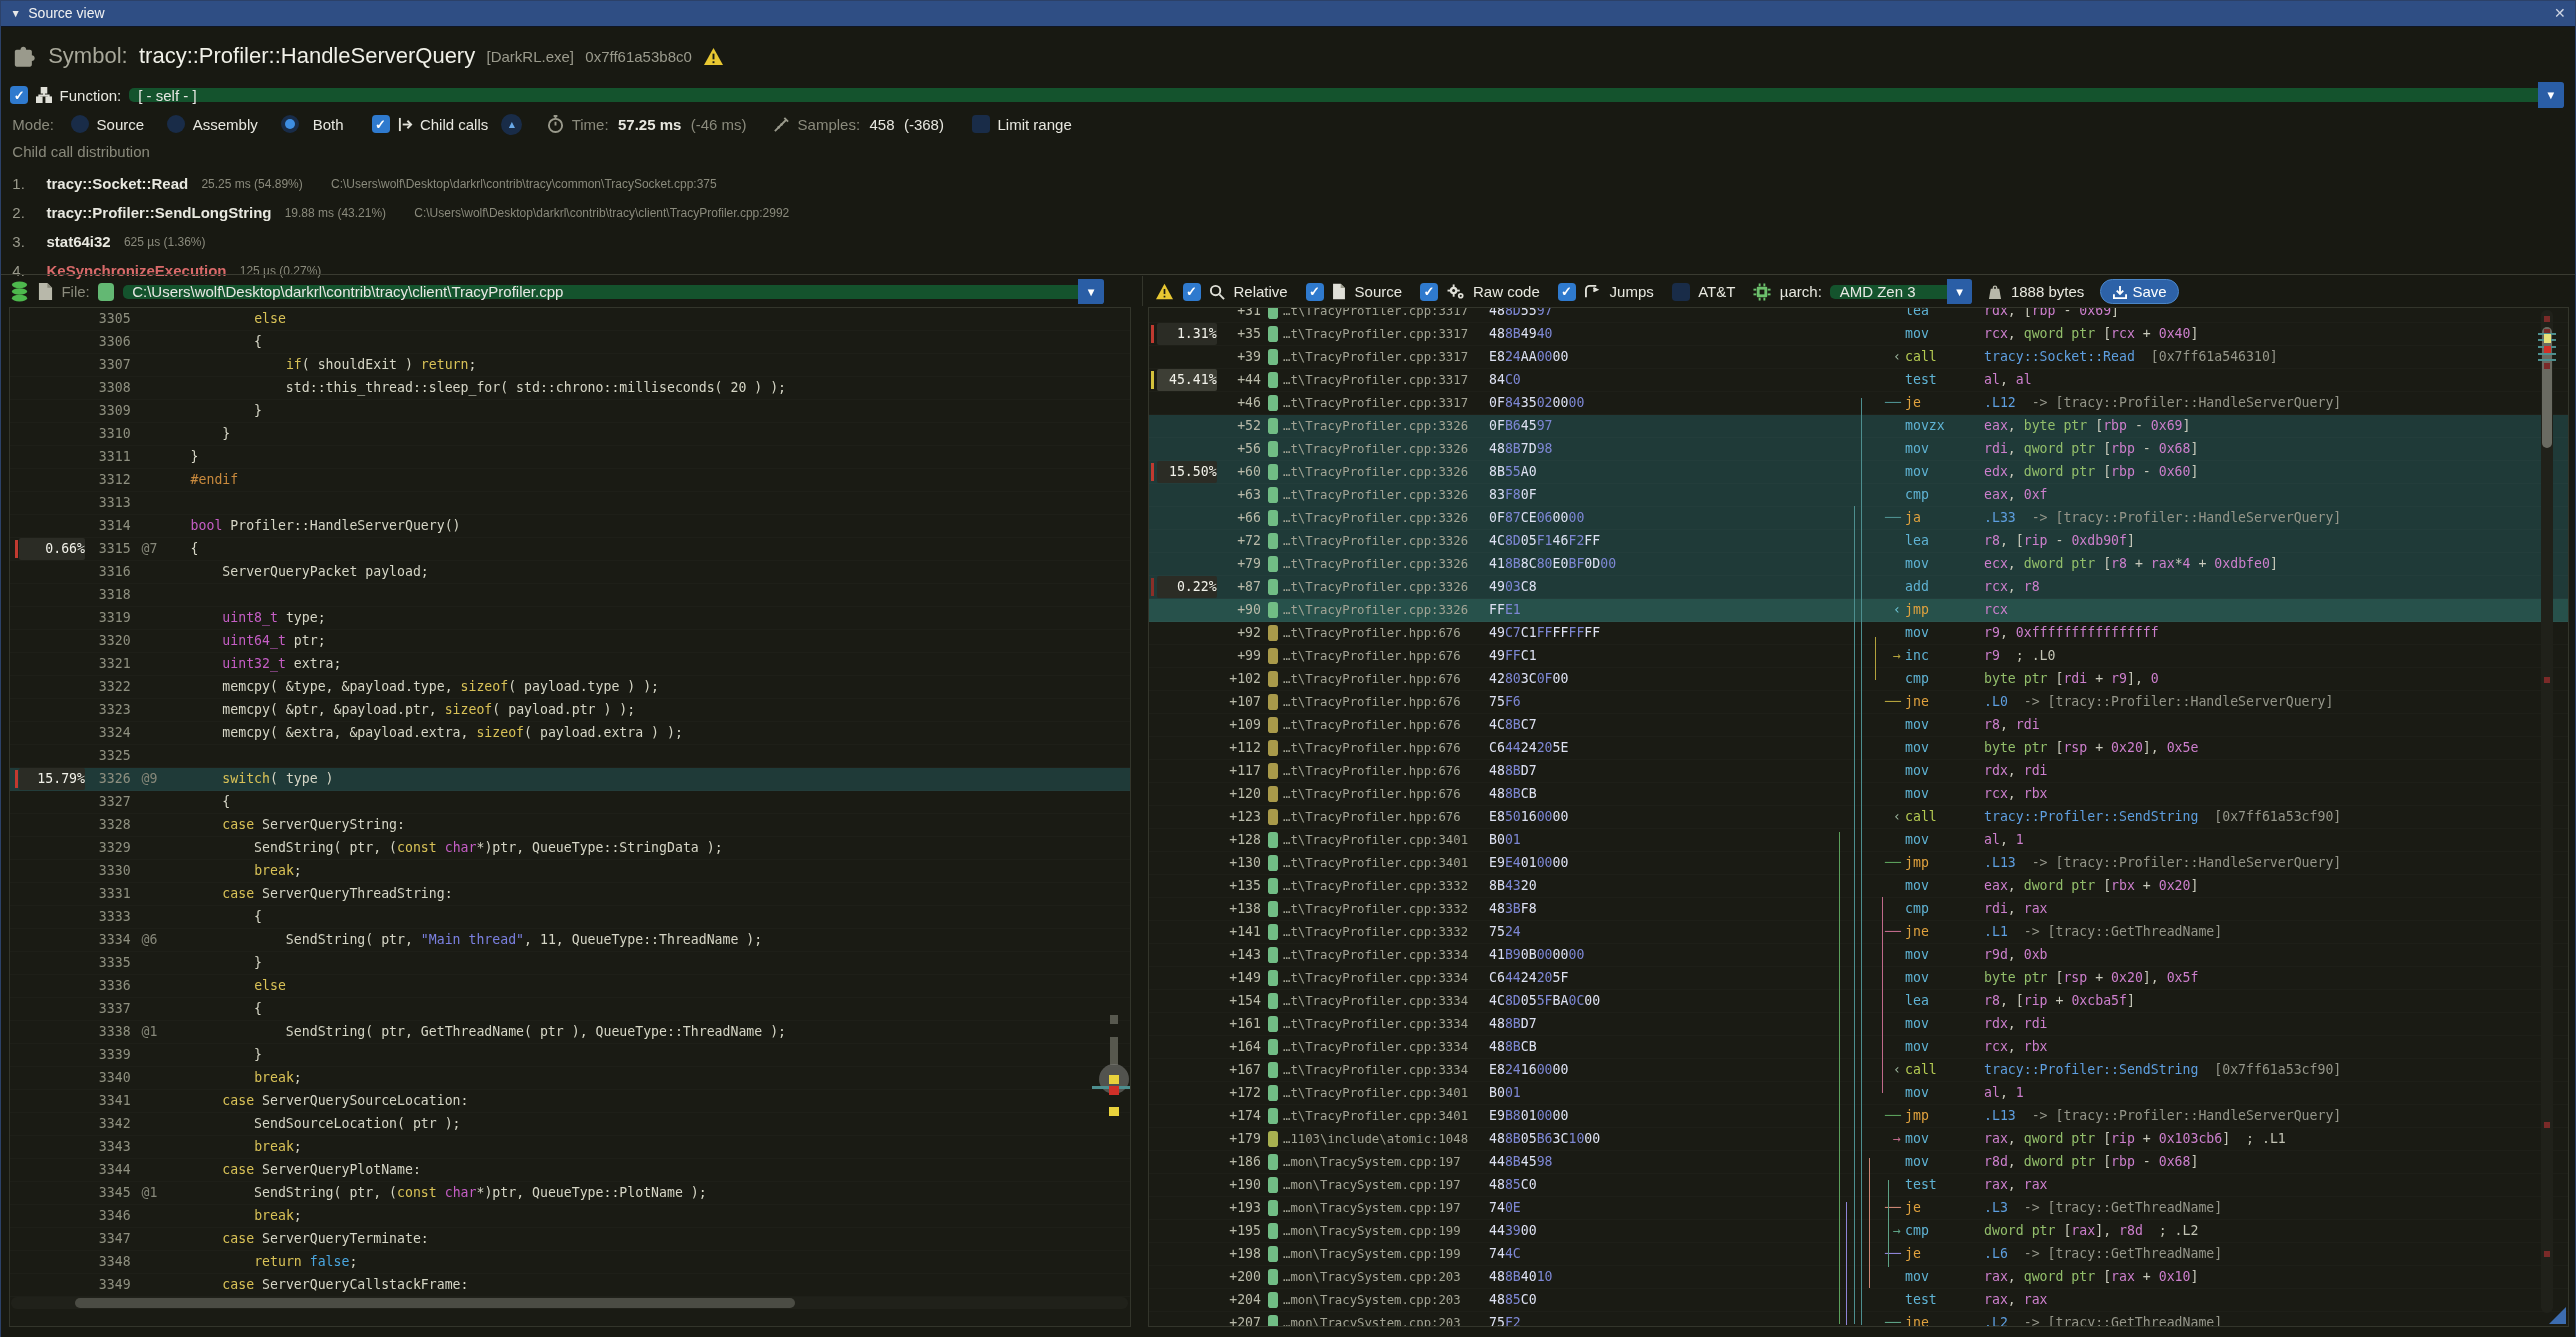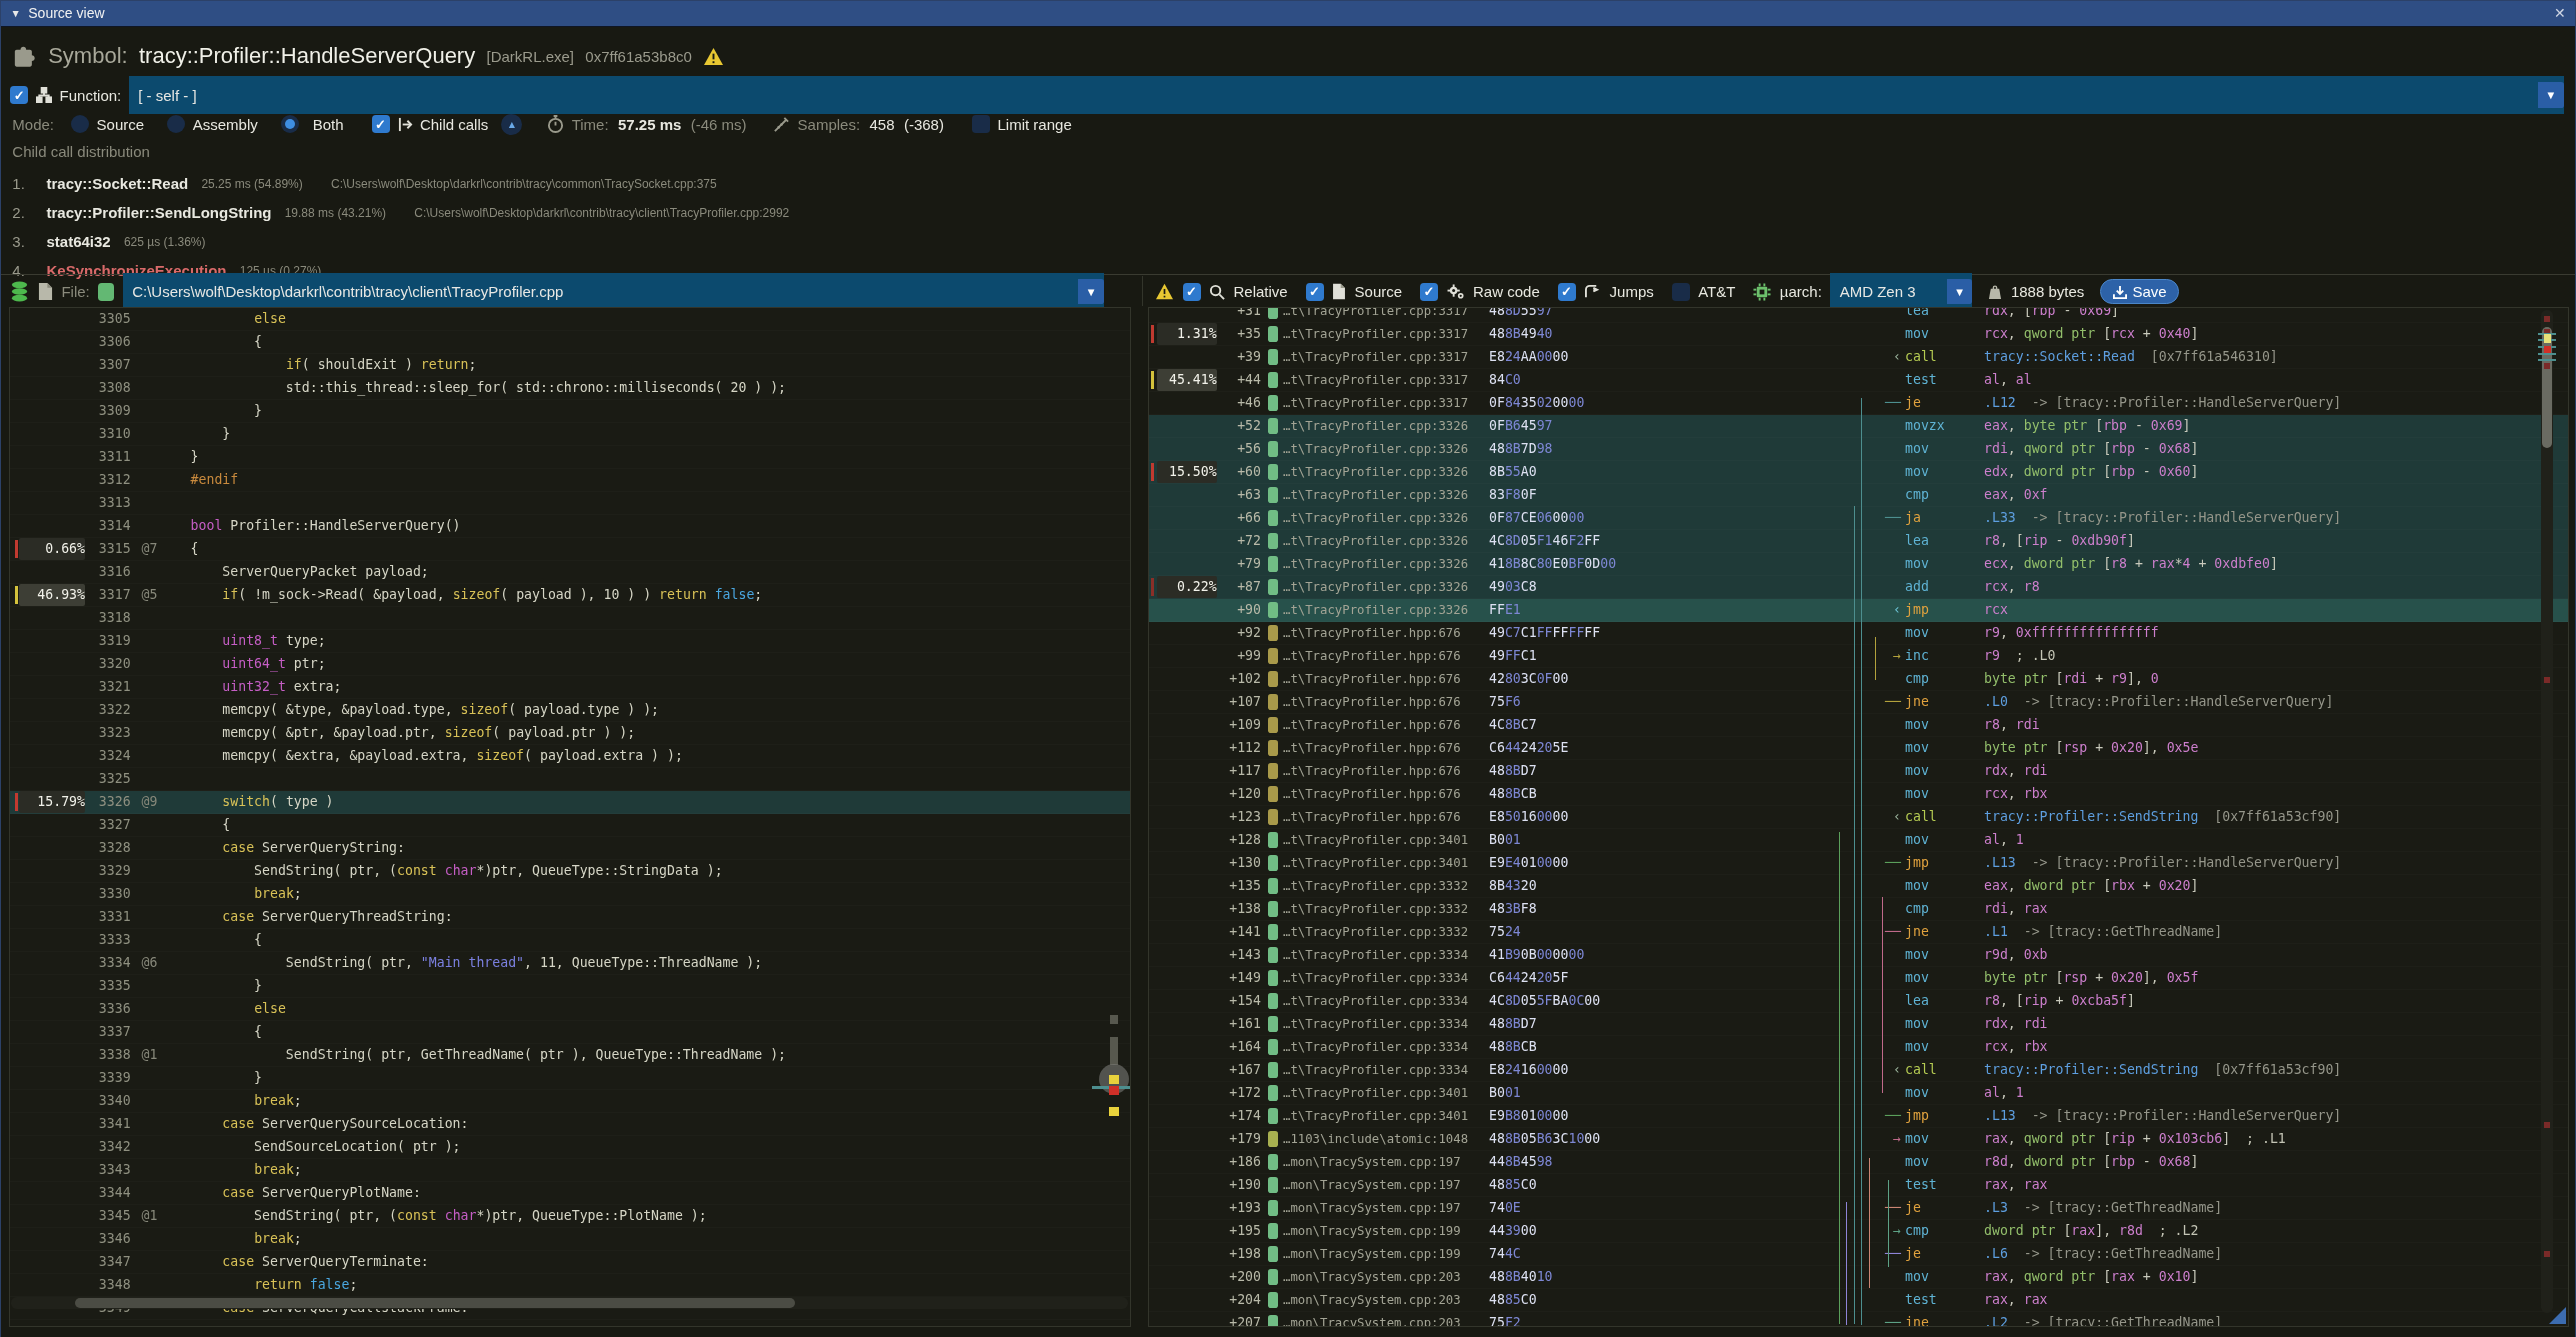--- a/index.html
+++ b/index.html
@@ -12,21 +12,21 @@
             border-bottom:0.9px solid #0e1524;color:#f2f2f2;font-size:14px;}
   .titlebar .tri{font-size:10.4px;margin-right:7.6px;color:#e8e8e8;}
   .titlebar .close{margin-left:auto;font-size:14px;color:#cfd6e4;cursor:default;}
   
   .symrow{position:absolute;left:11.3px;top:34px;height:42px;display:flex;align-items:center;gap:11.3px;}
   .symlabel{font-size:22px;color:#a8a89a;}
   .symname{font-size:22px;color:#f0f0e8;}
   .symmeta{font-size:15px;color:#9a9a8c;}
   .fnrow{position:absolute;left:9.4px;top:81px;right:11.3px;height:26.4px;display:flex;align-items:center;gap:7.6px;font-size:15px;}
   .fnlabel{color:#e8e8e0;}
-  .combo{background:#0c4a6e;height:38px;border-radius:0;display:flex;align-items:center;
+  .combo{background:#14532d;height:14px;border-radius:5px;display:flex;align-items:center;
          position:relative;color:#e8e8e4;font-size:15px;}
   .combo .val{padding:0 9.4px;white-space:nowrap;overflow:hidden;}
   .combo .arr{margin-left:auto;width:25.5px;height:25.5px;background:#2a5ea6;border-radius:0 2.8px 2.8px 0;
               display:flex;align-items:center;justify-content:center;color:#fff;font-size:11.3px;}
   .fncombo{flex:1;}
   .moderow{position:absolute;left:11.3px;top:111px;height:24.6px;display:flex;align-items:center;font-size:15px;}
   .dim{color:#8a8a7c;}
   .lt{color:#e8e8e0;}
   .cb{width:18px;height:18px;border-radius:3.8px;background:#192c48;box-sizing:border-box;
       display:flex;align-items:center;justify-content:center;flex:none;}
@@ -354,21 +354,20 @@
         <div class="row mono"><span class="lnum">3307</span><span class="scode">            <i class="ck">if</i>( shouldExit ) <i class="ck">return</i>;</span></div>
         <div class="row mono"><span class="lnum">3308</span><span class="scode">            std::this_thread::sleep_for( std::chrono::milliseconds( 20 ) );</span></div>
         <div class="row mono"><span class="lnum">3309</span><span class="scode">        }</span></div>
         <div class="row mono"><span class="lnum">3310</span><span class="scode">    }</span></div>
         <div class="row mono"><span class="lnum">3311</span><span class="scode">}</span></div>
         <div class="row mono"><span class="lnum">3312</span><span class="scode"><i class="cp">#endif</i></span></div>
         <div class="row mono"><span class="lnum">3313</span><span class="scode"></span></div>
         <div class="row mono"><span class="lnum">3314</span><span class="scode"><i class="ct">bool</i> Profiler::HandleServerQuery()</span></div>
         <div class="row mono"><span class="pbar src-bar" style="background:#c03a30"></span><span class="pct src-pct bg">0.66%</span><span class="lnum">3315</span><span class="anno">@7</span><span class="scode">{</span></div>
         <div class="row mono"><span class="lnum">3316</span><span class="scode">    ServerQueryPacket payload;</span></div>
-        <div class="row mono"><span class="pbar src-bar" style="background:#d4c23c"></span><span class="pct src-pct hot">46.93%</span><span class="lnum">3317</span><span class="anno">@5</span><span class="scode">    <i class="ck">if</i>( !m_sock-&gt;Read( &amp;payload, <i class="ck">sizeof</i>( payload ), 10 ) ) <i class="ck">return</i> <i class="cl">false</i>;</span></div>
         <div class="row mono"><span class="lnum">3318</span><span class="scode"></span></div>
         <div class="row mono"><span class="lnum">3319</span><span class="scode">    <i class="ct">uint8_t</i> type;</span></div>
         <div class="row mono"><span class="lnum">3320</span><span class="scode">    <i class="ct">uint64_t</i> ptr;</span></div>
         <div class="row mono"><span class="lnum">3321</span><span class="scode">    <i class="ct">uint32_t</i> extra;</span></div>
         <div class="row mono"><span class="lnum">3322</span><span class="scode">    memcpy( &amp;type, &amp;payload.type, <i class="ck">sizeof</i>( payload.type ) );</span></div>
         <div class="row mono"><span class="lnum">3323</span><span class="scode">    memcpy( &amp;ptr, &amp;payload.ptr, <i class="ck">sizeof</i>( payload.ptr ) );</span></div>
         <div class="row mono"><span class="lnum">3324</span><span class="scode">    memcpy( &amp;extra, &amp;payload.extra, <i class="ck">sizeof</i>( payload.extra ) );</span></div>
         <div class="row mono"><span class="lnum">3325</span><span class="scode"></span></div>
         <div class="row mono hl"><span class="pbar src-bar" style="background:#c03a30"></span><span class="pct src-pct bg">15.79%</span><span class="lnum">3326</span><span class="anno">@9</span><span class="scode">    <i class="ck">switch</i>( type )</span></div>
         <div class="row mono"><span class="lnum">3327</span><span class="scode">    {</span></div>

